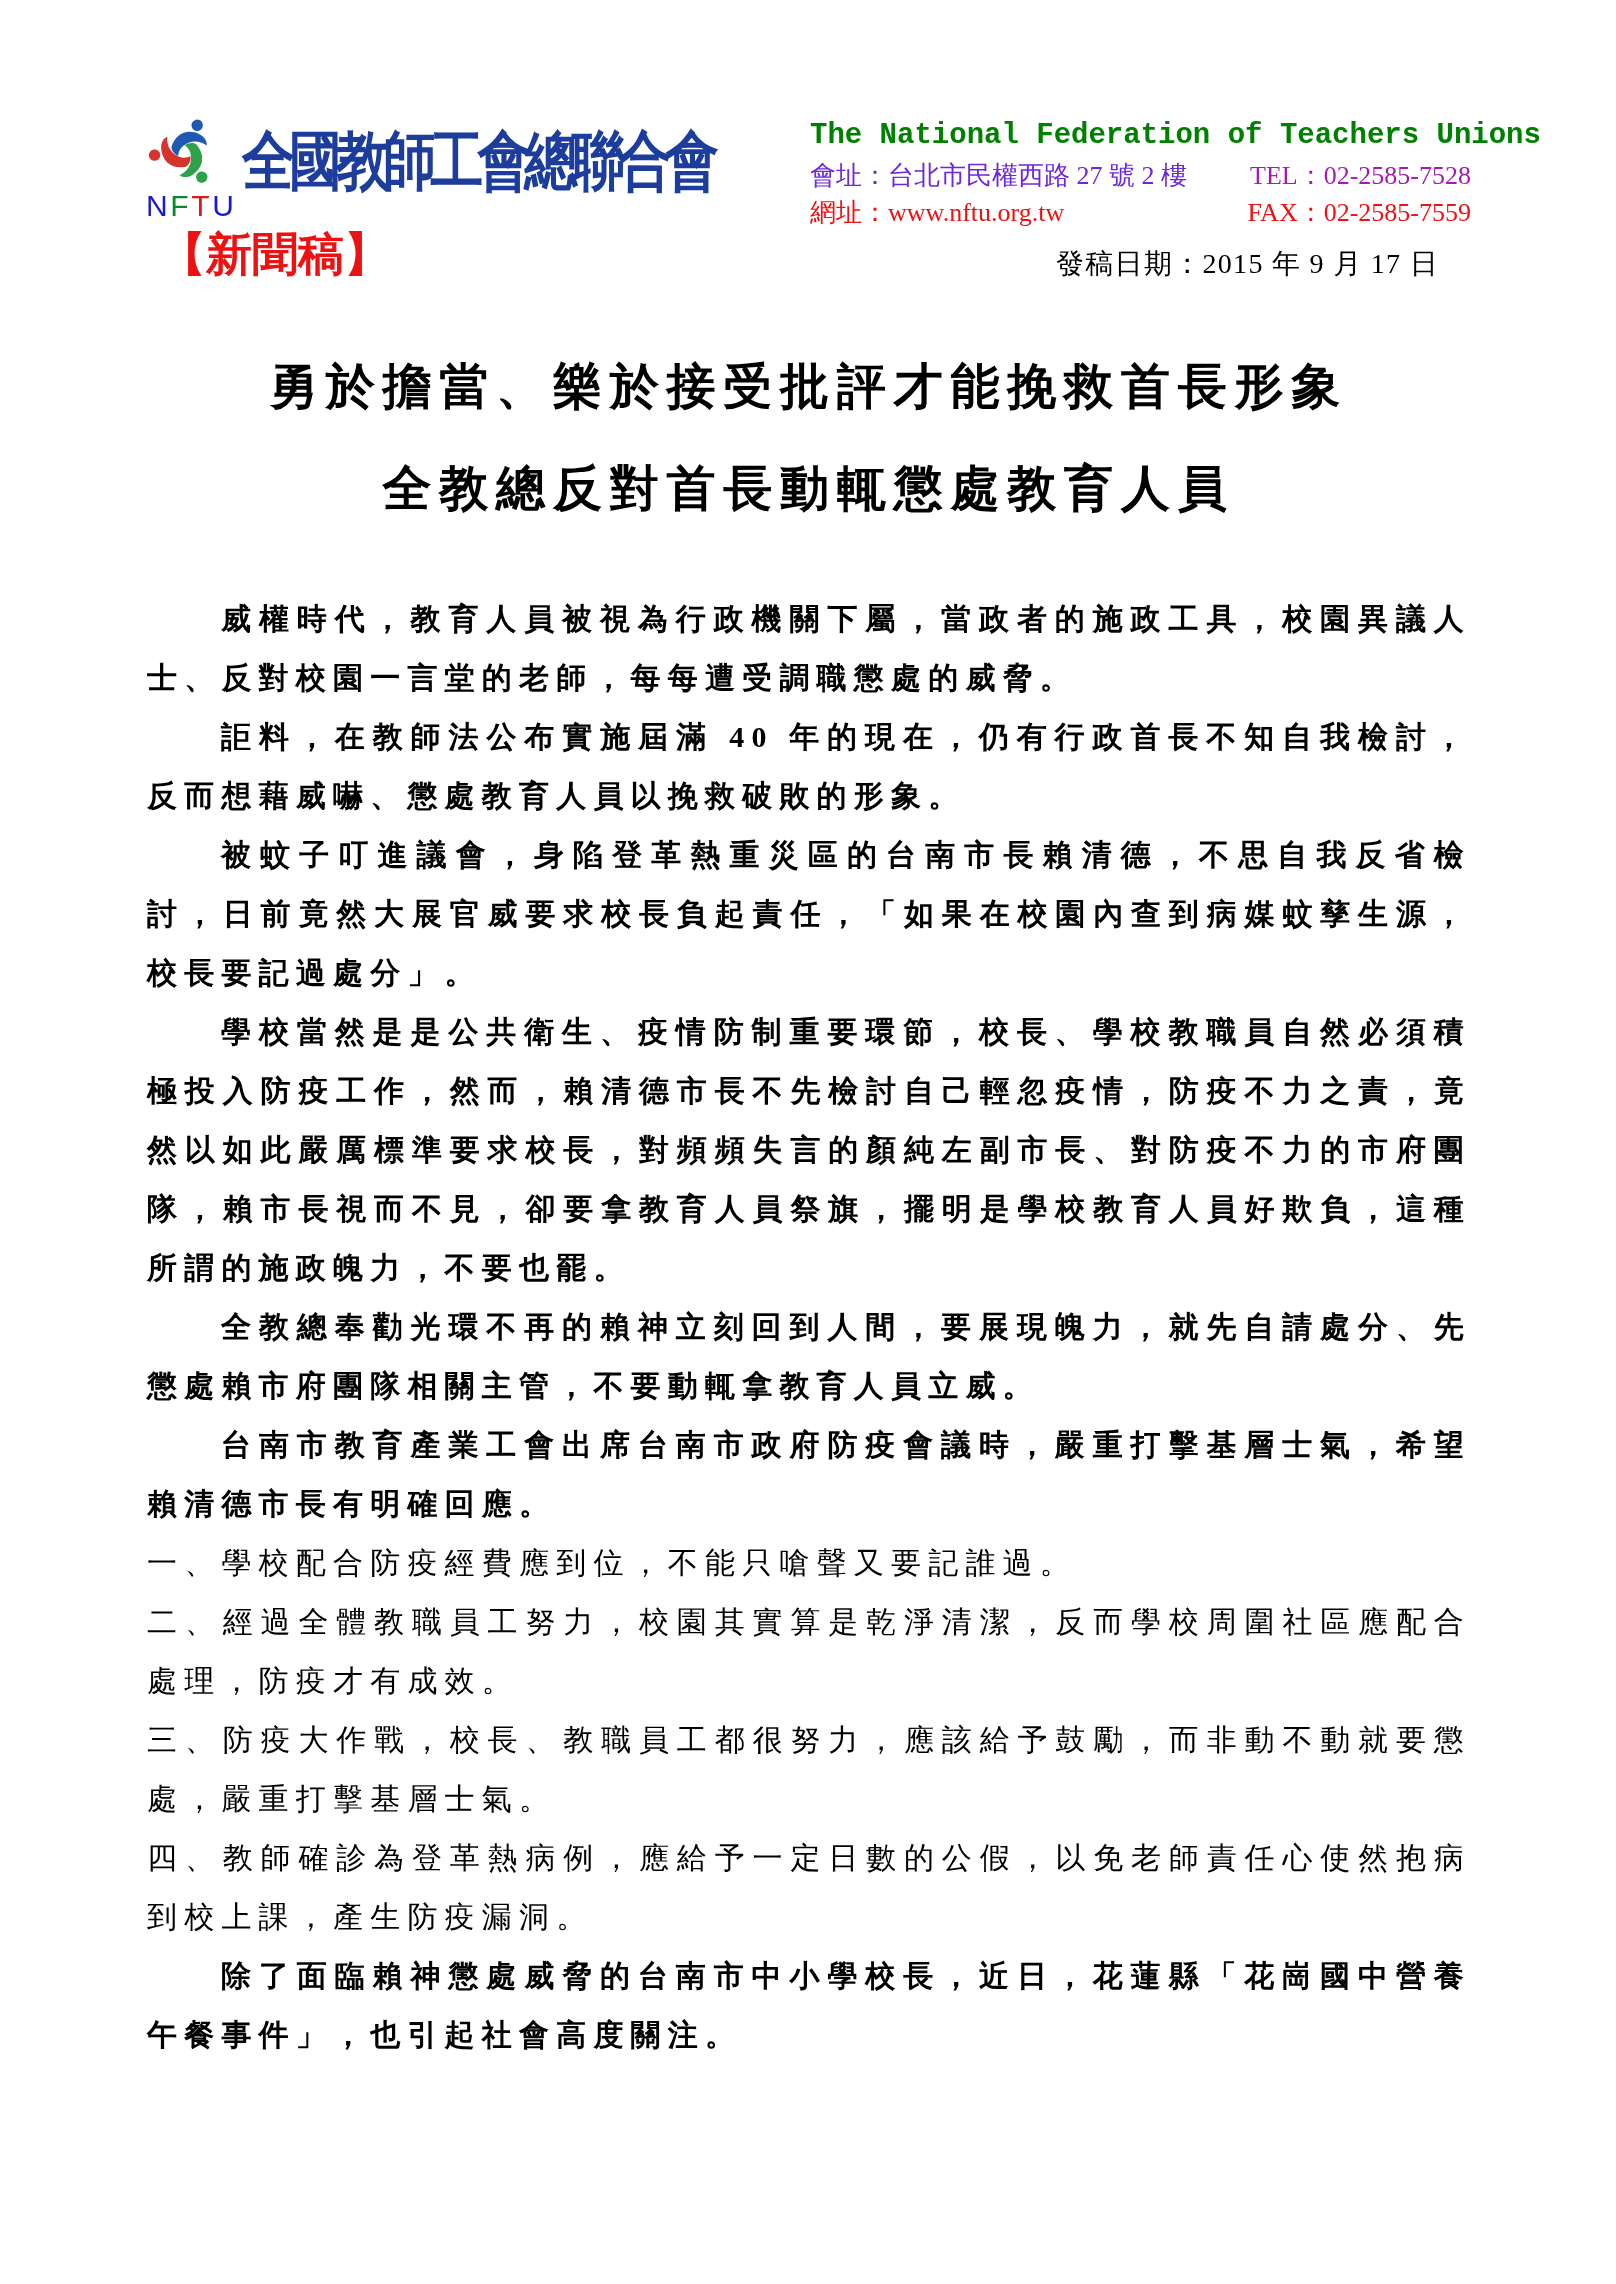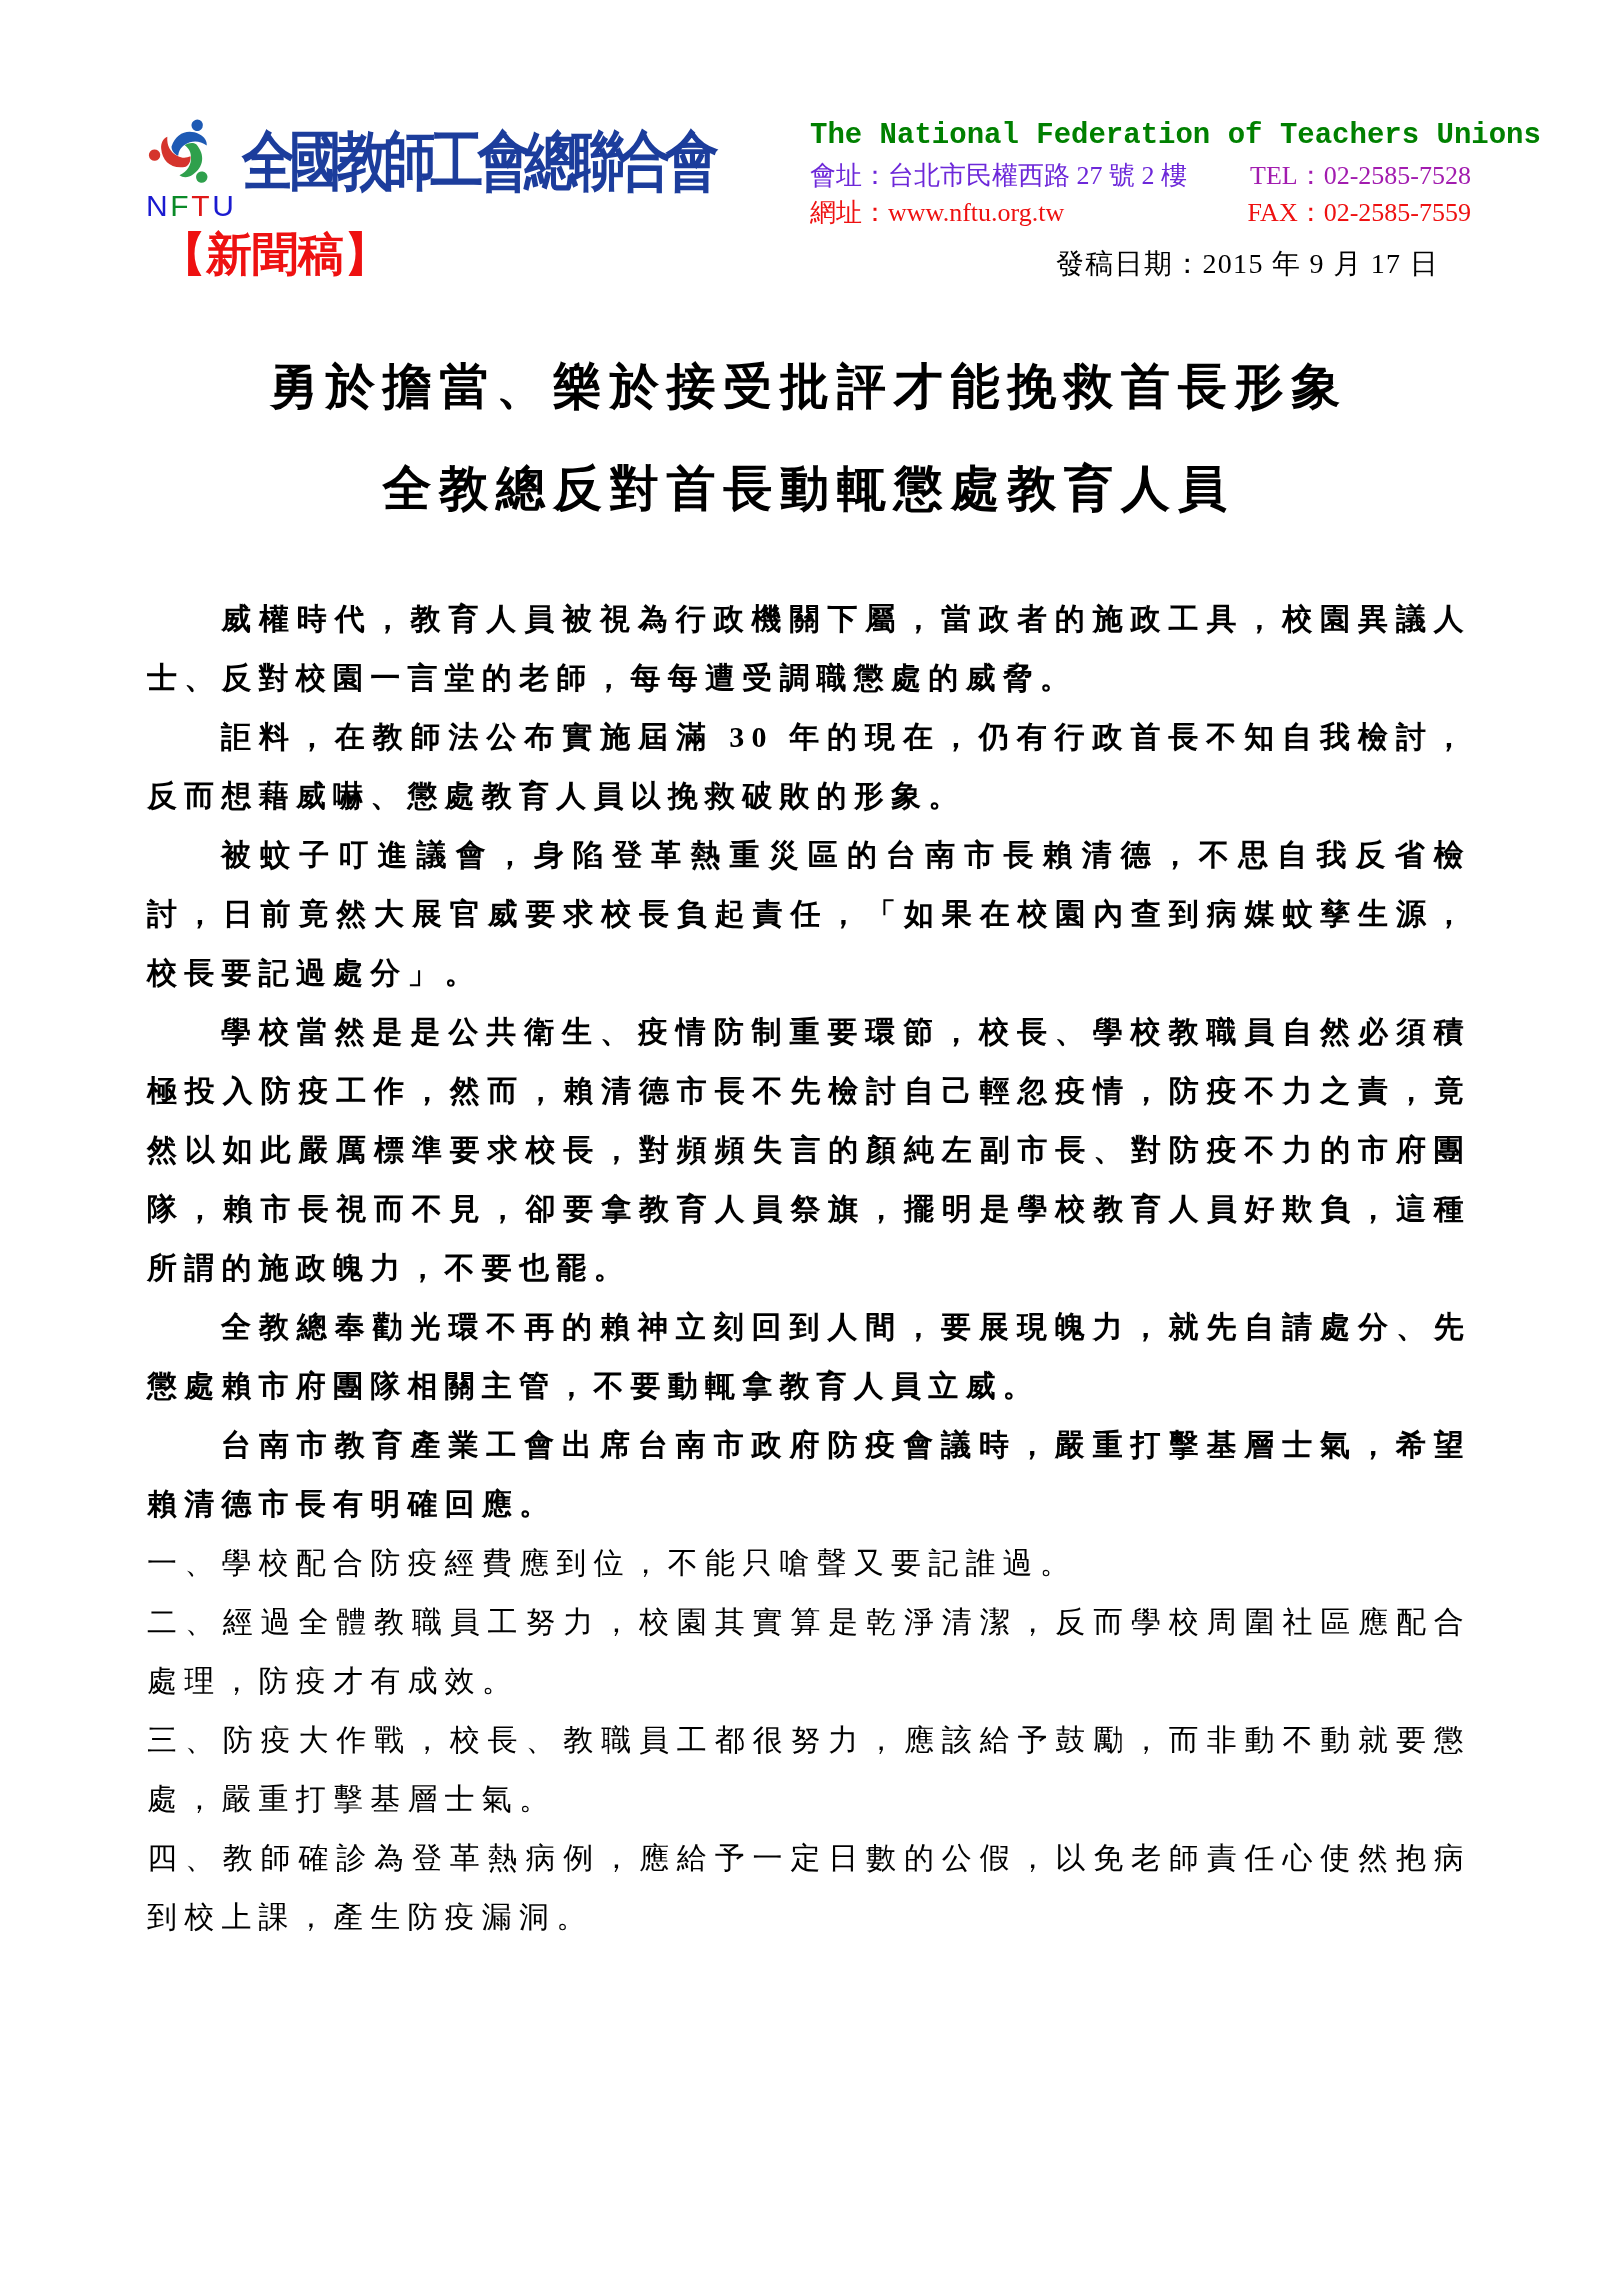--- a/index.html
+++ b/index.html
@@ -141,25 +141,26 @@
   <div class="press-tag" style="color: rgb(238, 17, 17);">【新聞稿】</div>
   <div class="release-date">發稿日期：2015 年 9 月 17 日</div>
 
   <div id="headlines">
       <h1 class="headline headline-0">勇於擔當、樂於接受批評才能挽救首長形象</h1>
       <h1 class="headline headline-1">全教總反對首長動輒懲處教育人員</h1>
     </div>
 
   <main class="body-text" id="body-text">
       <p class="indent">威權時代，教育人員被視為行政機關下屬，當政者的施政工具，校園異議人士、反對校園一言堂的老師，每每遭受調職懲處的威脅。</p>
-      <p class="indent">詎料，在教師法公布實施屆滿 30 年的現在，仍有行政首長不知自我檢討，反而想藉威嚇、懲處教育人員以挽救破敗的形象。</p>
+      <p class="indent">詎料，在教師法公布實施屆滿 40 年的現在，仍有行政首長不知自我檢討，反而想藉威嚇、懲處教育人員以挽救破敗的形象。</p>
       <p class="indent">被蚊子叮進議會，身陷登革熱重災區的台南市長賴清德，不思自我反省檢討，日前竟然大展官威要求校長負起責任，「如果在校園內查到病媒蚊孳生源，校長要記過處分」。</p>
       <p class="indent">學校當然是是公共衛生、疫情防制重要環節，校長、學校教職員自然必須積極投入防疫工作，然而，賴清德市長不先檢討自己輕忽疫情，防疫不力之責，竟然以如此嚴厲標準要求校長，對頻頻失言的顏純左副市長、對防疫不力的市府團隊，賴市長視而不見，卻要拿教育人員祭旗，擺明是學校教育人員好欺負，這種所謂的施政魄力，不要也罷。</p>
       <p class="indent">全教總奉勸光環不再的賴神立刻回到人間，要展現魄力，就先自請處分、先懲處賴市府團隊相關主管，不要動輒拿教育人員立威。</p>
       <p class="indent">台南市教育產業工會出席台南市政府防疫會議時，嚴重打擊基層士氣，希望賴清德市長有明確回應。</p>
       <p class="">一、學校配合防疫經費應到位，不能只嗆聲又要記誰過。</p>
       <p class="">二、經過全體教職員工努力，校園其實算是乾淨清潔，反而學校周圍社區應配合處理，防疫才有成效。</p>
       <p class="">三、防疫大作戰，校長、教職員工都很努力，應該給予鼓勵，而非動不動就要懲處，嚴重打擊基層士氣。</p>
       <p class="">四、教師確診為登革熱病例，應給予一定日數的公假，以免老師責任心使然抱病到校上課，產生防疫漏洞。</p>
+      <p class="indent">除了面臨賴神懲處威脅的台南市中小學校長，近日，花蓮縣「花崗國中營養午餐事件」，也引起社會高度關注。</p>
     </main>
 
 </div>
 
 
 </body></html>

